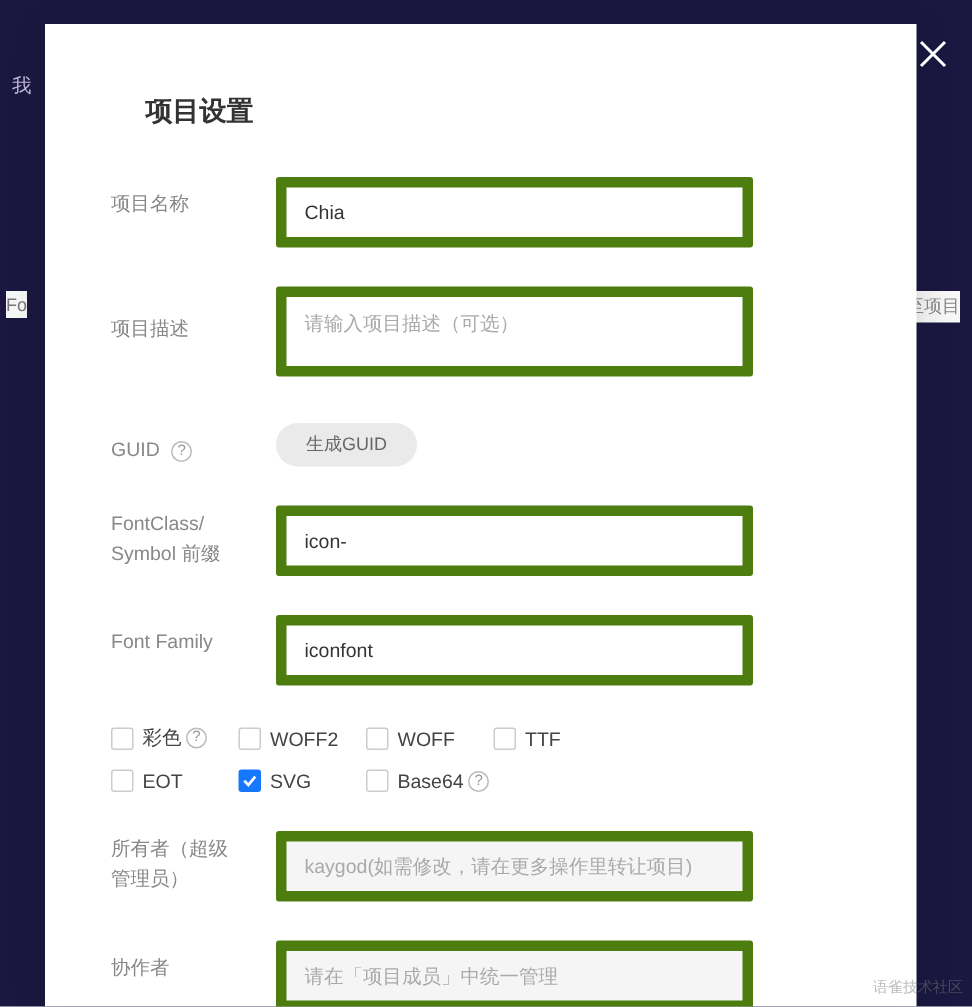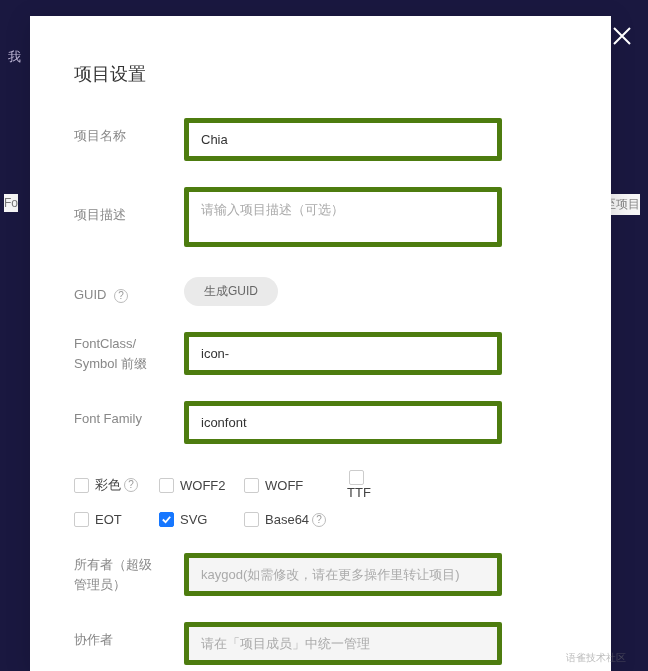--- a/index.html
+++ b/index.html
@@ -40,42 +40,43 @@
       width: 581px;
       height: 655px;
       background: #fff;
       padding: 46px 44px 20px 44px;
       box-shadow: 0 4px 24px rgba(0,0,0,0.15);
     }
     .modal-title {
       font-size: 18px;
       color: #333;
       margin-bottom: 32px;
-      font-weight: 400;
+      font-weight: 700;
+      margin-left: 23px;
     }
     .form-row {
       display: flex;
       align-items: flex-start;
       margin-bottom: 26px;
     }
     .form-label {
       width: 110px;
       flex-shrink: 0;
       font-size: 13px;
       color: #888;
       padding-top: 8px;
       line-height: 1.5;
     }
     .form-control {
       flex: 1;
     }
     input[type="text"], textarea {
       width: 318px;
       padding: 9px 12px;
-      border: 5px solid #4d7c0f;
+      border: 7px solid #4d7c0f;
       border-radius: 2px;
       font-size: 13px;
       color: #333;
       font-family: inherit;
     }
     textarea {
       height: 60px;
       resize: none;
     }
     input[type="text"]::placeholder, textarea::placeholder {
@@ -115,21 +116,21 @@
       gap: 12px 0;
       width: 340px;
     }
     .checkbox-item {
       display: flex;
       align-items: center;
       width: 85px;
       font-size: 13px;
       color: #444;
     }
-    .checkbox-item.ttf { width: 60px; flex-direction: column; }
+    .checkbox-item.ttf { width: 60px; }
     .cb {
       width: 15px;
       height: 15px;
       border: 1px solid #ccc;
       border-radius: 2px;
       margin-right: 6px;
       display: inline-flex;
       align-items: center;
       justify-content: center;
       flex-shrink: 0;
@@ -155,21 +156,21 @@
     .btn-primary {
       background: #ff2b2b;
       color: #fff;
     }
     .btn-default {
       background: #eee;
       color: #666;
     }
     .watermark {
       position: absolute;
-      right: 22px;
+      right: 6px;
       bottom: 6px;
       font-size: 10px;
       color: rgba(120,120,120,0.5);
     }
     .bg-hint {
       position: absolute;
       right: 8px;
       top: 194px;
       font-size: 12px;
       color: #888;

